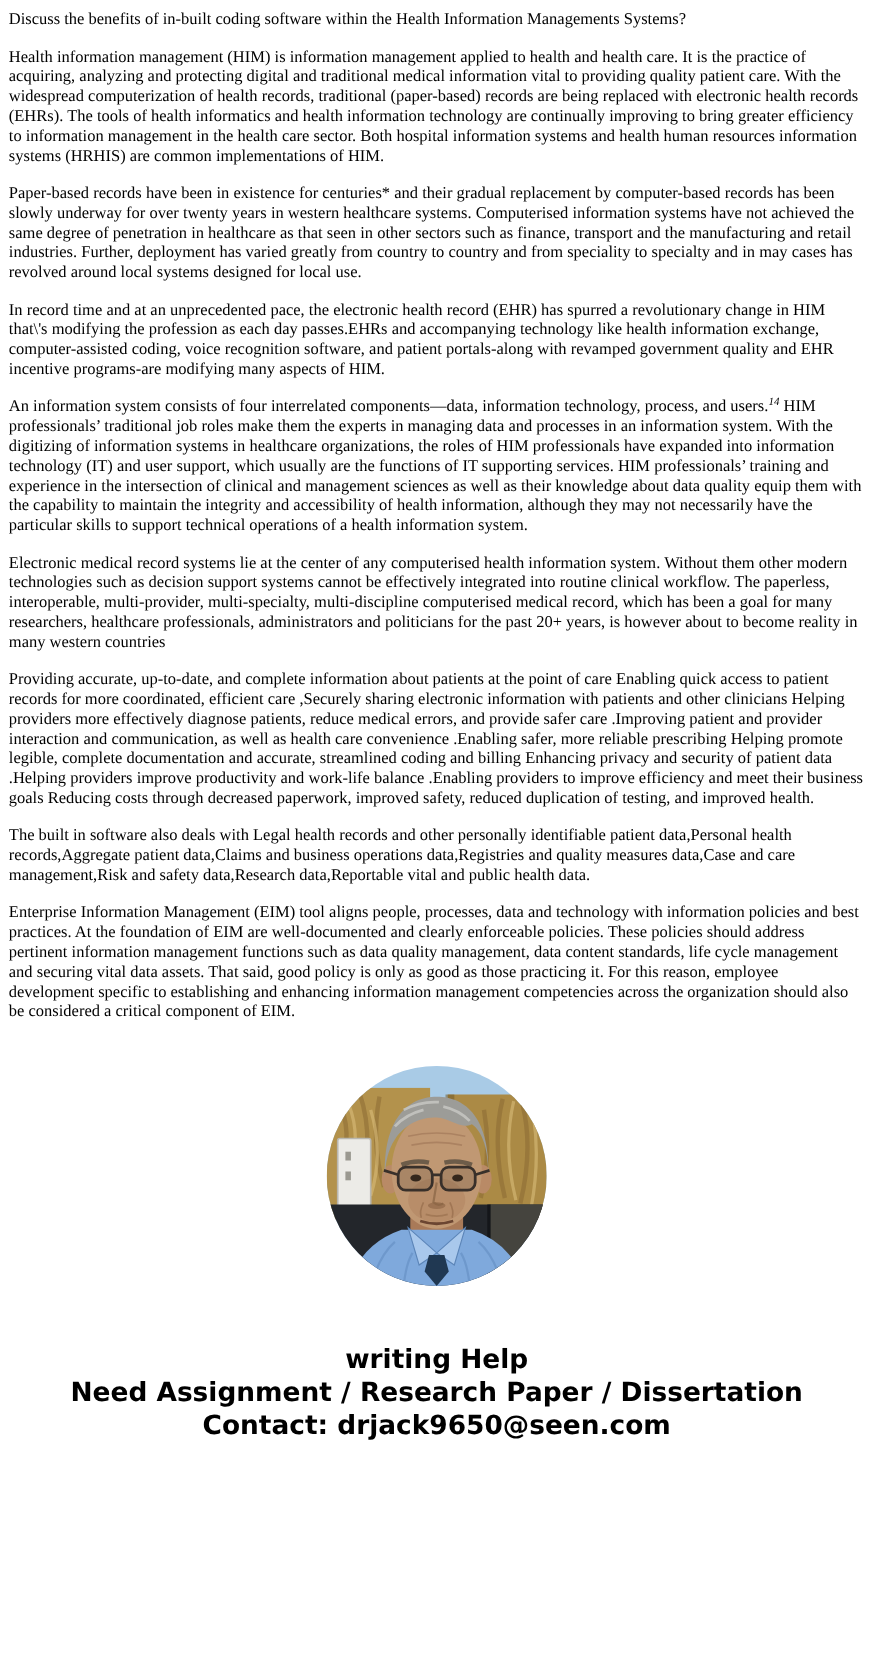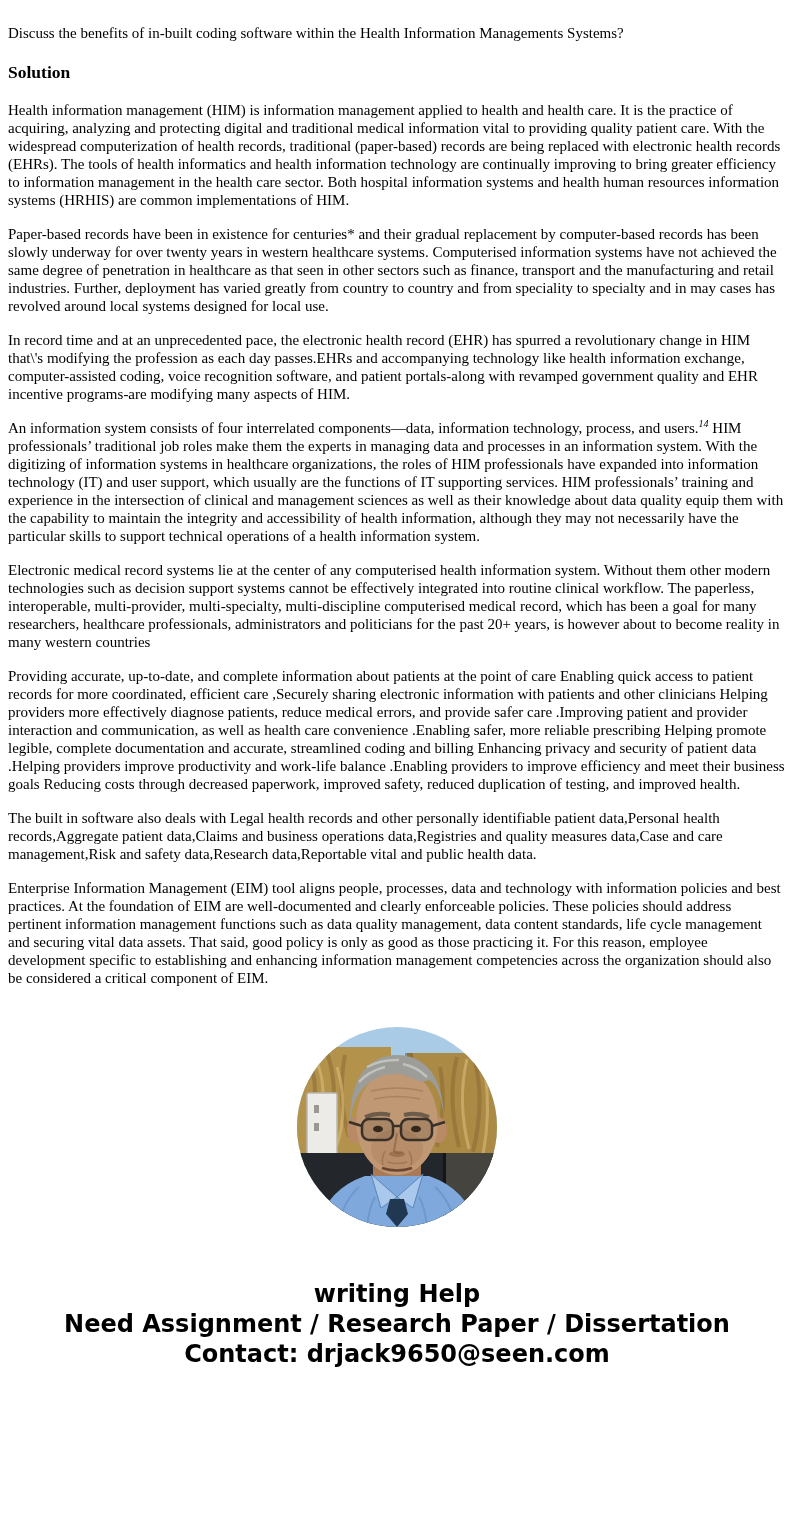--- a/index.html
+++ b/index.html
@@ -4,21 +4,21 @@
 <style>
   html, body { margin: 0; padding: 0; background: #ffffff; }
   body {
     width: 794px;
     min-height: 1523px;
     font-family: "Liberation Serif", serif;
     color: #000000;
     -webkit-font-smoothing: antialiased;
   }
   .doc {
-    padding: 24px 8px 0 8px;
+    padding: 9px 8px 0 8px;
     font-size: 15px;
     line-height: 18px;
   }
   .doc p { margin: 16px 0; }
   .doc p.first { margin-top: 0; }
   .solution-heading {
     font-family: "Liberation Serif", serif;
     font-size: 17.5px;
     line-height: 21px;
     font-weight: bold;
@@ -49,21 +49,20 @@
   }
   .footer div { white-space: nowrap; }
 </style>
 </head>
 <body>
 
 <main class="doc">
 
   <p class="first">Discuss the benefits of in-built coding software within the Health Information Managements Systems?</p>
 
-  <h2 class="solution-heading">Solution</h2>
 
   <p><strong class="lead-bold">Health information management (HIM)</strong><span> is information management applied to health and health care. It is the practice of acquiring, analyzing and protecting digital and traditional medical information vital to providing quality patient care. With the widespread computerization of health records, traditional (paper-based) records are being replaced with electronic health records (EHRs). The tools of health informatics and health information technology are continually improving to bring greater efficiency to information management in the health care sector. Both hospital information systems and health human resources information systems (HRHIS) are common implementations of HIM.</span></p>
 
   <p>Paper-based records have been in existence for centuries* and their gradual replacement by computer-based records has been slowly underway for over twenty years in western healthcare systems. Computerised information systems have not achieved the same degree of penetration in healthcare as that seen in other sectors such as finance, transport and the manufacturing and retail industries. Further, deployment has varied greatly from country to country and from speciality to specialty and in may cases has revolved around local systems designed for local use.</p>
 
   <p>In record time and at an unprecedented pace, the electronic health record (EHR) has spurred a revolutionary change in HIM that\'s modifying the profession as each day passes.EHRs and accompanying technology like health information exchange, computer-assisted coding, voice recognition software, and patient portals-along with revamped government quality and EHR incentive programs-are modifying many aspects of HIM.</p>
 
   <p><span>An information system consists of four interrelated components—data, information technology, process, and users.</span><sup class="ref">14</sup><span> HIM professionals’ traditional job roles make them the experts in managing data and processes in an information system. With the digitizing of information systems in healthcare organizations, the roles of HIM professionals have expanded into information technology (IT) and user support, which usually are the functions of IT supporting services. HIM professionals’ training and experience in the intersection of clinical and management sciences as well as their knowledge about data quality equip them with the capability to maintain the integrity and accessibility of health information, although they may not necessarily have the particular skills to support technical operations of a health information system.</span></p>
 
   <p>Electronic medical record systems lie at the center of any computerised health information system. Without them other modern technologies such as decision support systems cannot be effectively integrated into routine clinical workflow. The paperless, interoperable, multi-provider, multi-specialty, multi-discipline computerised medical record, which has been a goal for many researchers, healthcare professionals, administrators and politicians for the past 20+ years, is however about to become reality in many western countries</p>

